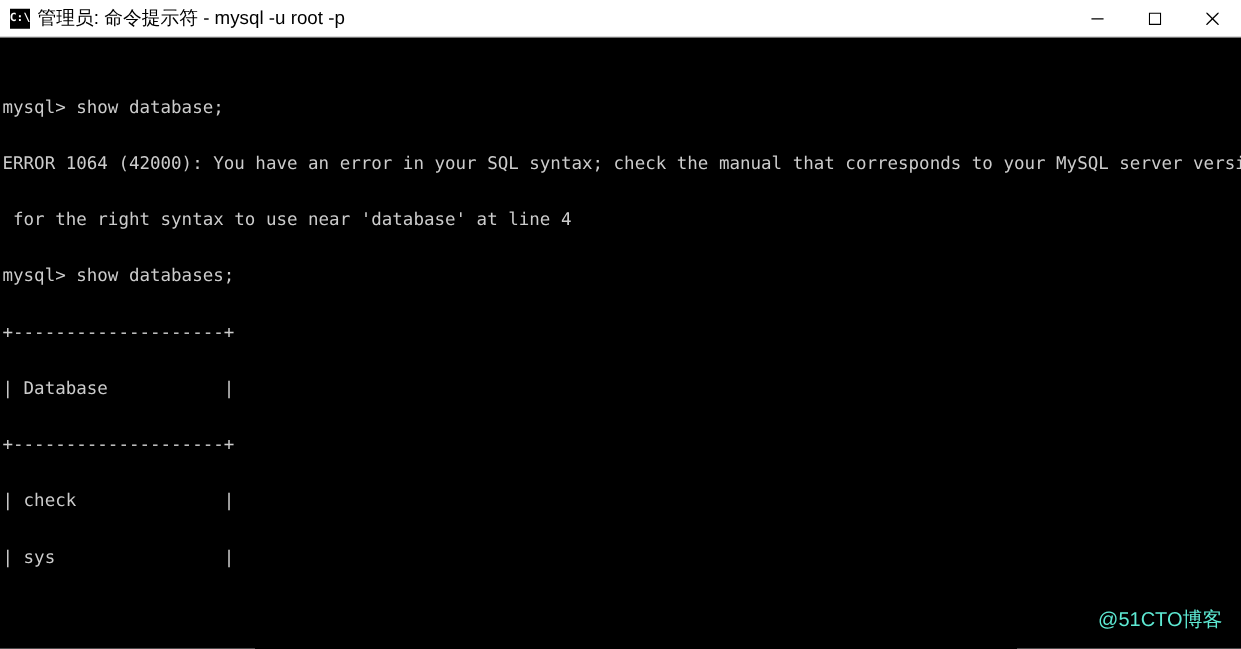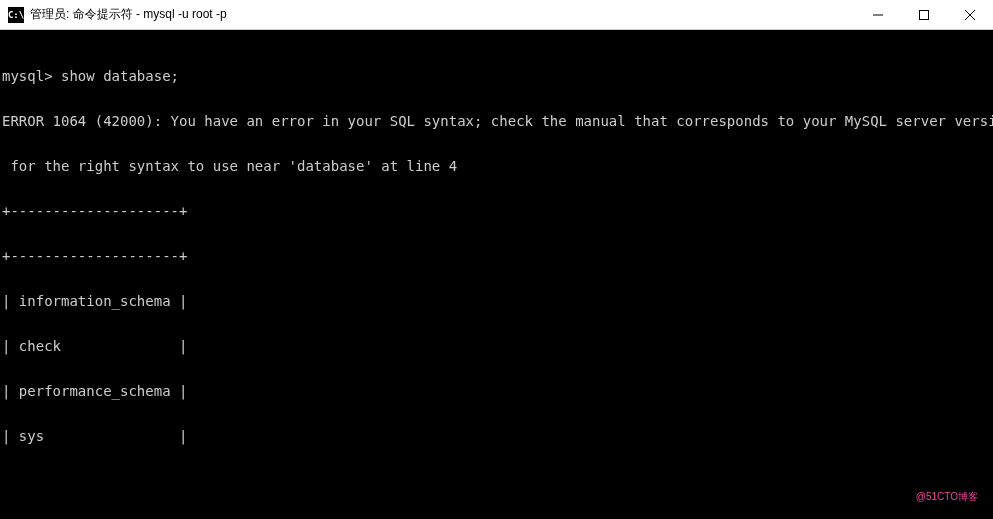--- a/index.html
+++ b/index.html
@@ -42,21 +42,21 @@
       display: flex;
       align-items: center;
       justify-content: center;
       background: #000;
       color: #fff;
       font-size: 9px;
       font-family: Consolas, monospace;
       font-weight: bold;
     }
     .title-text {
-      font-size: 12px;
+      font-size: 15px;
       color: #000;
     }
     .window-controls {
       margin-left: auto;
       display: flex;
       height: 100%;
     }
     .win-btn {
       width: 46px;
       height: 100%;
@@ -71,31 +71,31 @@
       width: 10px;
       height: 10px;
     }
     .terminal {
       flex: 1;
       background: #000;
       color: #ccc;
       font-family: "SimSun", "NSimSun", Consolas, monospace;
       font-size: 14px;
       line-height: 15px;
-      padding: 9px 2px;
+      padding: 19px 2px;
       white-space: pre;
       overflow: hidden;
       position: relative;
     }
     .watermark {
       position: absolute;
       right: 15px;
       bottom: 15px;
-      color: #ec4899;
-      font-size: 10px;
+      color: #5eead4;
+      font-size: 16px;
       z-index: 2;
       font-family: "Microsoft YaHei", sans-serif;
     }
     .term-line {
       position: relative;
       z-index: 2;
     }
   </style>
 </head>
 <body>
@@ -122,25 +122,25 @@
             <line x1="0" y1="0" x2="10" y2="10" stroke="#000" stroke-width="1"></line>
             <line x1="10" y1="0" x2="0" y2="10" stroke="#000" stroke-width="1"></line>
           </svg>
       </button>
     </div>
   </div>
   <div class="terminal">
     <div class="term-line">mysql&gt; show database;</div>
     <div class="term-line">ERROR 1064 (42000): You have an error in your SQL syntax; check the manual that corresponds to your MySQL server version</div>
     <div class="term-line"> for the right syntax to use near 'database' at line 4</div>
+    <div class="term-line">mysql&gt; show databases;</div>
     <div class="term-line">+--------------------+</div>
+    <div class="term-line">| Database           |</div>
     <div class="term-line">+--------------------+</div>
-    <div class="term-line">| information_schema |</div>
     <div class="term-line">| check              |</div>
-    <div class="term-line">| performance_schema |</div>
     <div class="term-line">| sys                |</div>
     
     
     
     
     
     
     
     
     

